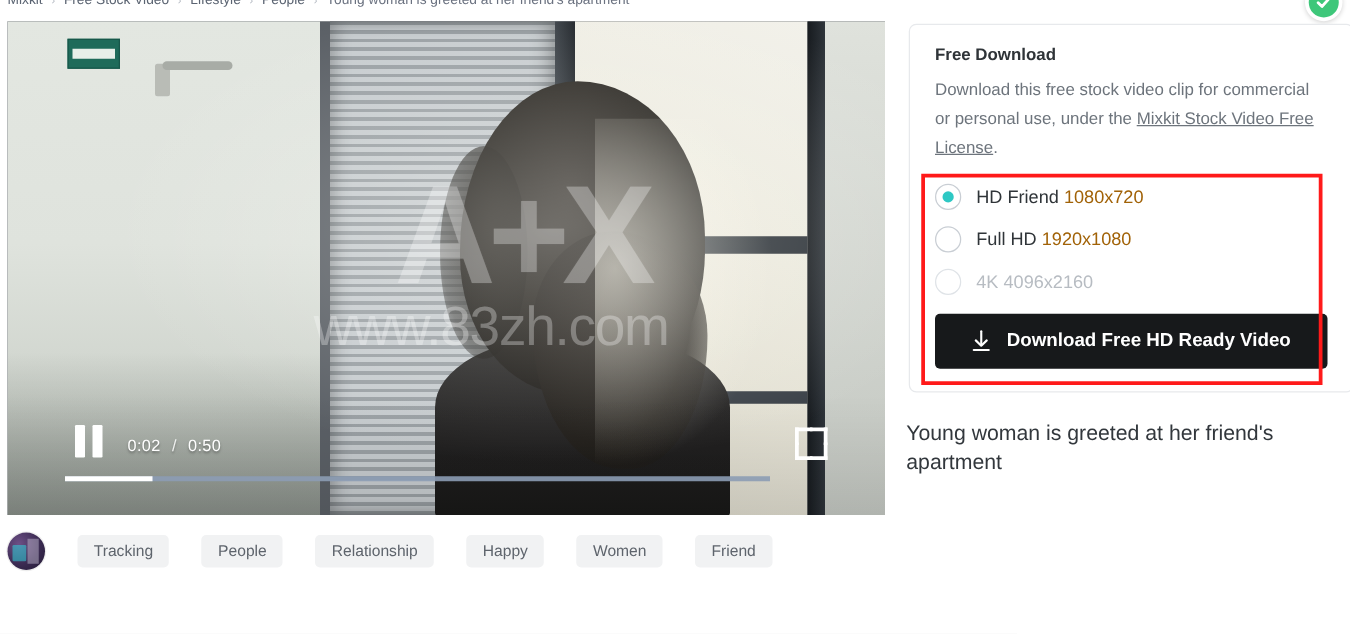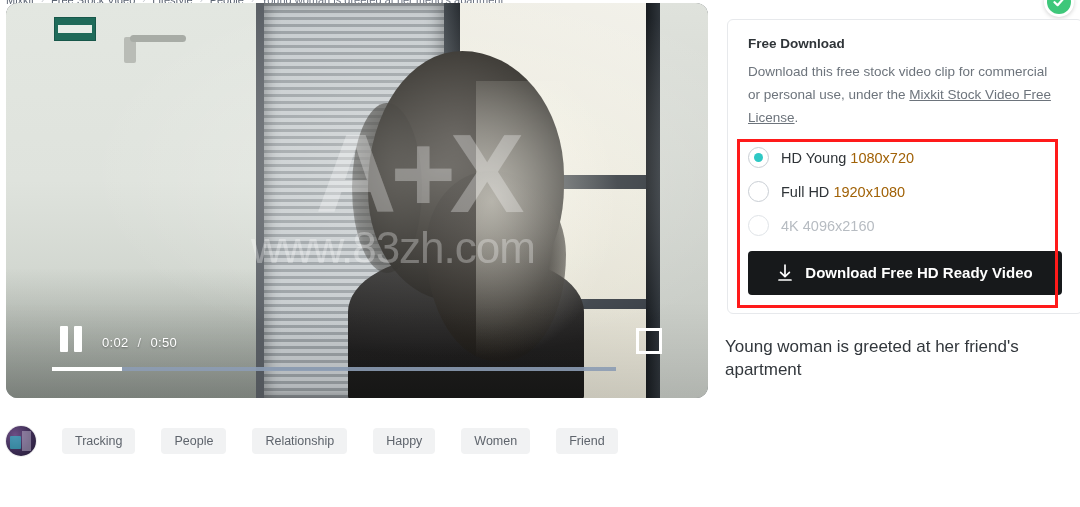--- a/index.html
+++ b/index.html
@@ -52,26 +52,25 @@
     width: 24px; height: 24px; border-radius: 50%;
     background: #3ec77a;
     display:flex; align-items:center; justify-content:center;
   }
   .verified-badge svg { display:block; }
 
   
   .player {
     position: absolute;
     left: 6px;
-    top: 3px;
+    top: 17px;
     width: 702px;
     height: 395px;
     overflow: hidden;
     background: #5b6066;
-    border-radius: 12px;
   }
   .video-art { position:absolute; inset:0; }
 
   
   .v-wallL {
     position:absolute; left:0; top:0; width:250px; height:100%;
     background: linear-gradient(180deg,#e3e7e1 0%, #dfe3dd 45%, #cfd4cd 75%, #b9bfb8 100%);
   }
   .v-wallL:after{
     content:""; position:absolute; left:0; bottom:0; width:100%; height:130px;
@@ -418,21 +417,21 @@
     <div class="tag">Friend</div>
   </div>
 
   <div class="dl-card">
     <p class="dl-title">Free Download</p>
     <p class="dl-desc"><span>Download this free stock video clip for commercial or personal use, under the </span><a href="#">Mixkit Stock Video Free License</a><span>.</span></p>
 
     <div class="options">
       <div class="opt">
         <span class="radio checked"></span>
-        <span class="opt-label"><span>HD Young</span>
+        <span class="opt-label"><span>HD Friend</span>
           <span class="dim">1080x720</span></span>
       </div>
       <div class="opt">
         <span class="radio"></span>
         <span class="opt-label"><span>Full HD</span>
           <span class="dim">1920x1080</span></span>
       </div>
       <div class="opt disabled">
         <span class="radio"></span>
         <span class="opt-label"><span>4K</span>

